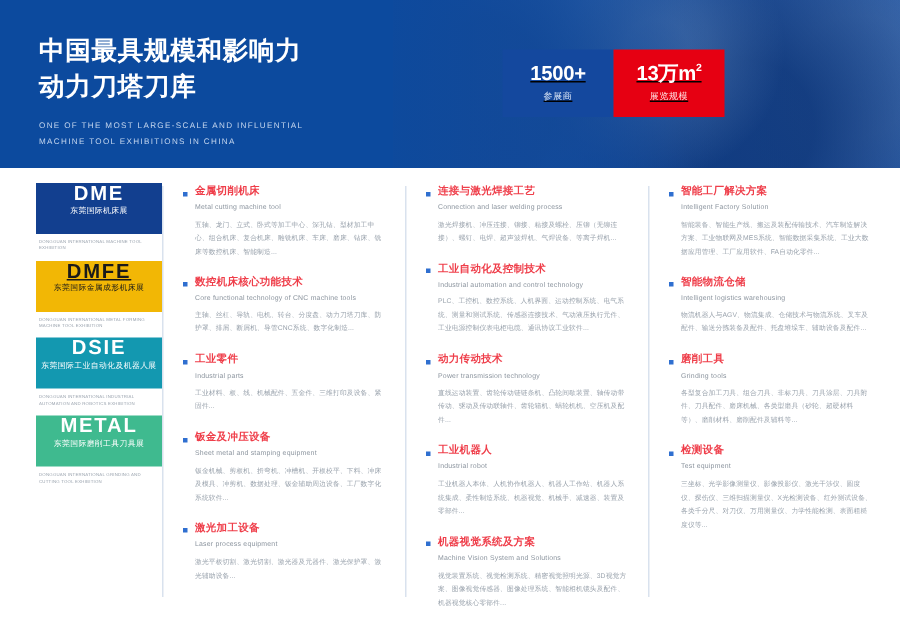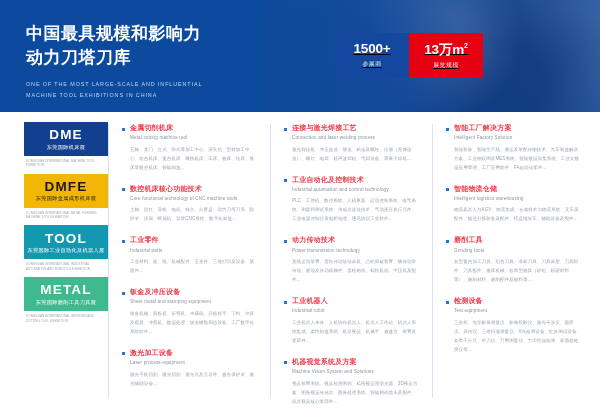--- a/index.html
+++ b/index.html
@@ -67,33 +67,33 @@
   .content { position:absolute; left:0; top:112px; width:600px; height:304px; display:flex; }
 
   
   .rail {
     width: 108px; padding: 10px 12px 0 24px;
     display:flex; flex-direction:column; gap: 6px;
   }
   .logo-card { width: 84px; }
   .logo-box {
     height: 34px; display:flex; flex-direction:column;
-    align-items:center; justify-content:center;
+    align-items:center; 
   }
   .logo-box.dme  { background:#123f8f; }
   .logo-box.dmfe { background:#f2b705; }
   .logo-box.dsie { background:#1398b0; }
   .logo-box.dgce { background:#3fba8f; }
   .logo-abbr {
     font-size: 13.5px; font-weight: 800; letter-spacing: 1.2px; line-height:1;
   }
   .logo-box.dme .logo-abbr,
   .logo-box.dsie .logo-abbr,
   .logo-box.dgce .logo-abbr { color:#ffffff; }
-  .logo-box.dmfe .logo-abbr { color:#1a1a1a; }
+  .logo-box.dmfe .logo-abbr { color:#1a1a1a;text-decoration:underline; }
   .logo-cn {
     margin-top: 3px; font-size: 5.2px; letter-spacing: .3px; line-height:1;
     white-space: nowrap;
   }
   .logo-box.dme .logo-cn,
   .logo-box.dsie .logo-cn,
   .logo-box.dgce .logo-cn { color:#ffffff; }
   .logo-box.dmfe .logo-cn { color:#1a1a1a; }
   .logo-en {
     margin-top: 3px; color:#9aa3ae; font-size: 2.9px; line-height: 1.5;
@@ -172,21 +172,21 @@
         </div>
         <div class="logo-card">
           <div class="logo-box dmfe">
             <div class="logo-abbr">DMFE</div>
             <div class="logo-cn">东莞国际金属成形机床展</div>
           </div>
           <div class="logo-en">DONGGUAN INTERNATIONAL METAL FORMING MACHINE TOOL EXHIBITION</div>
         </div>
         <div class="logo-card">
           <div class="logo-box dsie">
-            <div class="logo-abbr">TOOL</div>
+            <div class="logo-abbr">DSIE</div>
             <div class="logo-cn">东莞国际工业自动化及机器人展</div>
           </div>
           <div class="logo-en">DONGGUAN INTERNATIONAL INDUSTRIAL AUTOMATION AND ROBOTICS EXHIBITION</div>
         </div>
         <div class="logo-card">
           <div class="logo-box dgce">
             <div class="logo-abbr">METAL</div>
             <div class="logo-cn">东莞国际磨削工具刀具展</div>
           </div>
           <div class="logo-en">DONGGUAN INTERNATIONAL GRINDING AND CUTTING TOOL EXHIBITION</div>

